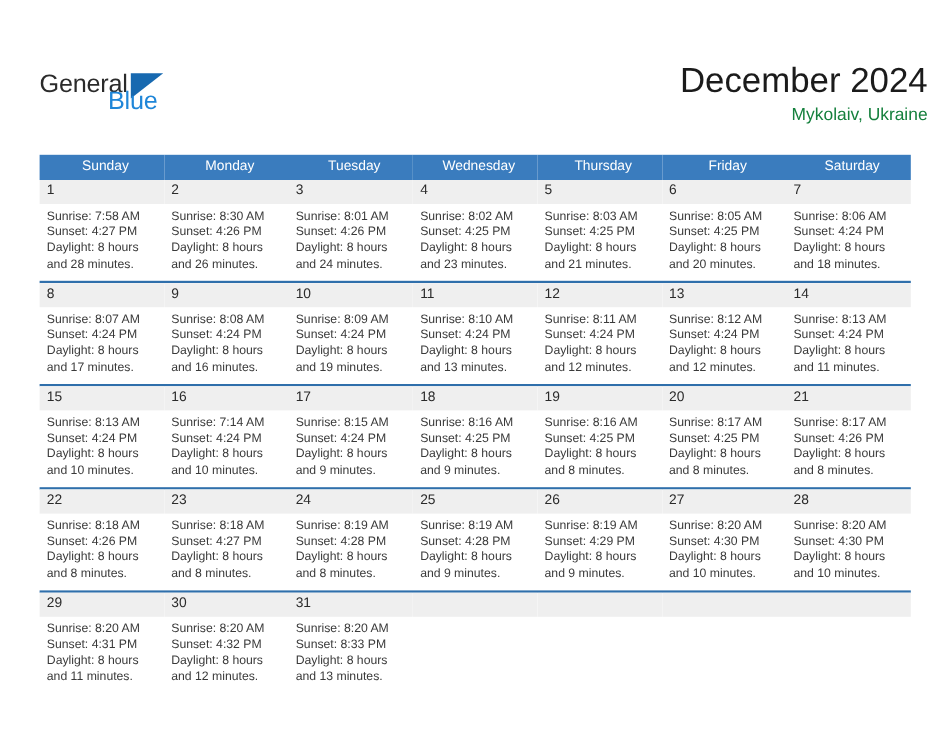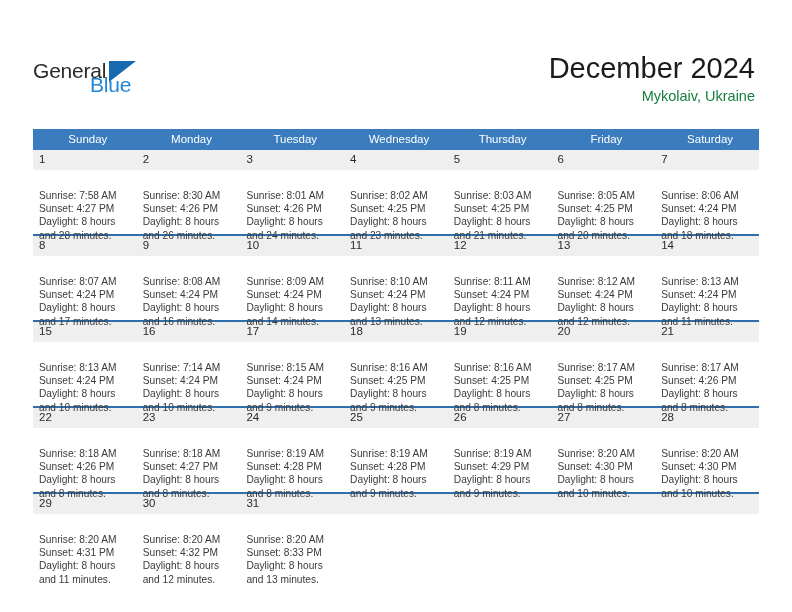--- a/index.html
+++ b/index.html
@@ -61,21 +61,21 @@
     left: 57px;
     top: 14px;
     font-size: 21px;
     letter-spacing: -0.2px;
     color: #1f86d8;
     font-weight: 400;
     line-height: 1;
   }
   .title-wrap {
     position: absolute;
-    right: 37px;
+    right: 19px;
     top: 28px;
     text-align: right;
   }
   .cal-title {
     font-size: 29px;
     font-weight: 400;
     color: #1b1b1b;
     line-height: 1.12;
     letter-spacing: 0px;
   }
@@ -131,21 +131,21 @@
     color: #2a2a2a;
     line-height: 13px;
     padding: 3px 0 4px 6px;
     height: 13px;
     box-sizing: content-box;
   }
   .daynum.empty {
     color: transparent;
   }
   .info {
-    padding: 19px 6px 0 6px;
+    padding: 4px 6px 0 6px;
     font-size: 10.2px;
     line-height: 13.2px;
     color: #3a3a3a;
   }
   .info div {
     white-space: nowrap;
   }
   .cell.blank .info {
     visibility: hidden;
   }
@@ -287,21 +287,21 @@
               </div>
             </div>
           </td>
         <td>
             <div class="cell">
               <div class="daynum">10</div>
               <div class="info">
                 <div>Sunrise: 8:09 AM</div>
                 <div>Sunset: 4:24 PM</div>
                 <div>Daylight: 8 hours</div>
-                <div>and 14 minutes.</div>
+                <div>and 19 minutes.</div>
               </div>
             </div>
           </td>
         <td>
             <div class="cell">
               <div class="daynum">11</div>
               <div class="info">
                 <div>Sunrise: 8:10 AM</div>
                 <div>Sunset: 4:24 PM</div>
                 <div>Daylight: 8 hours</div>

